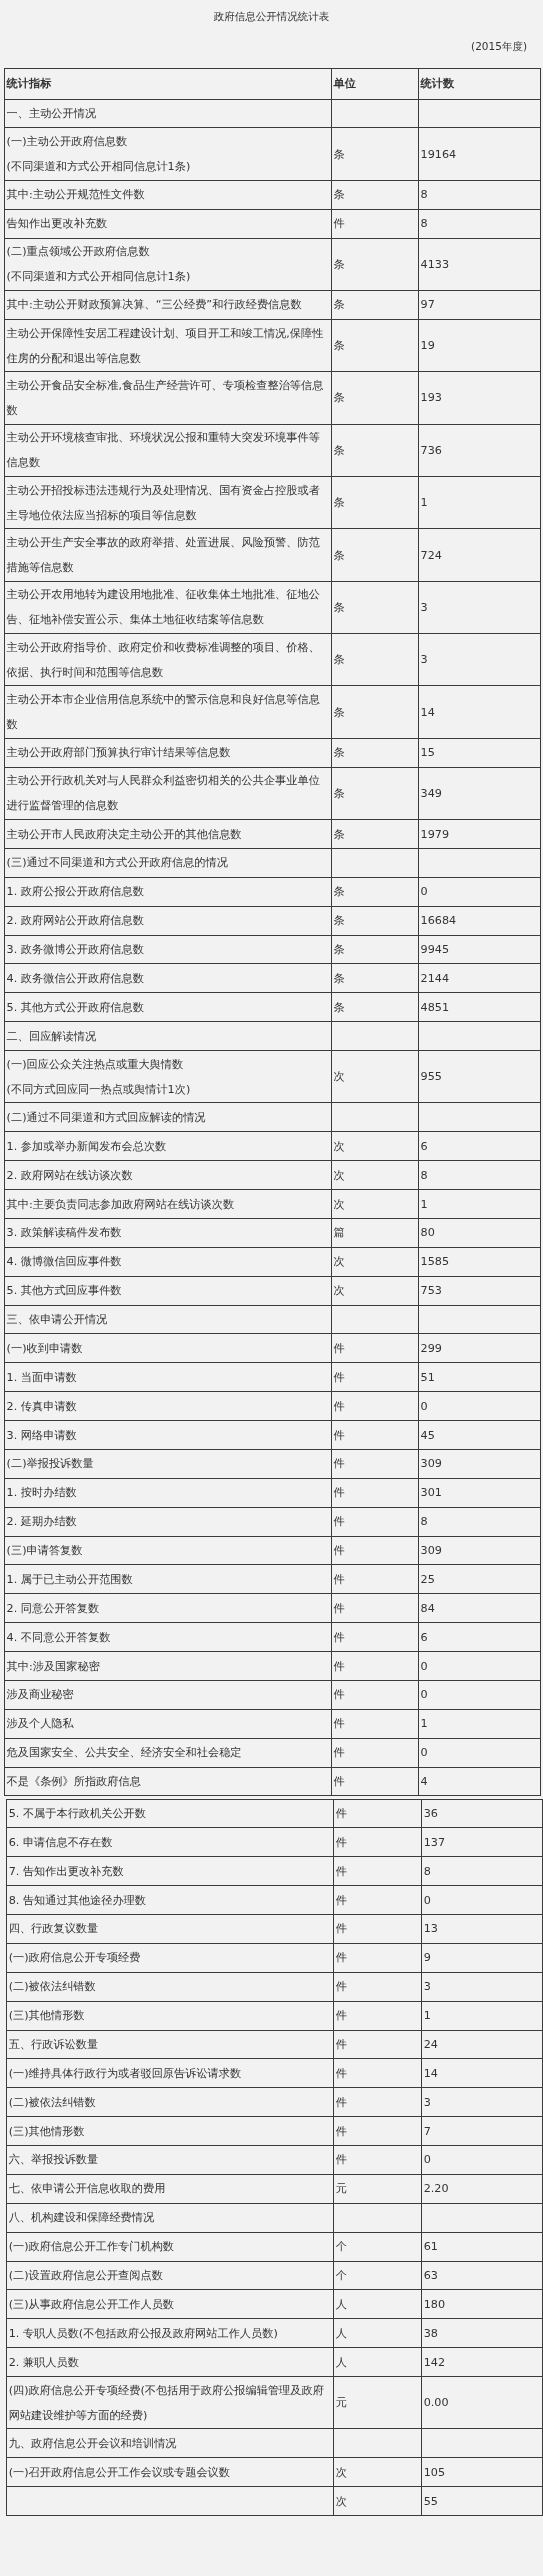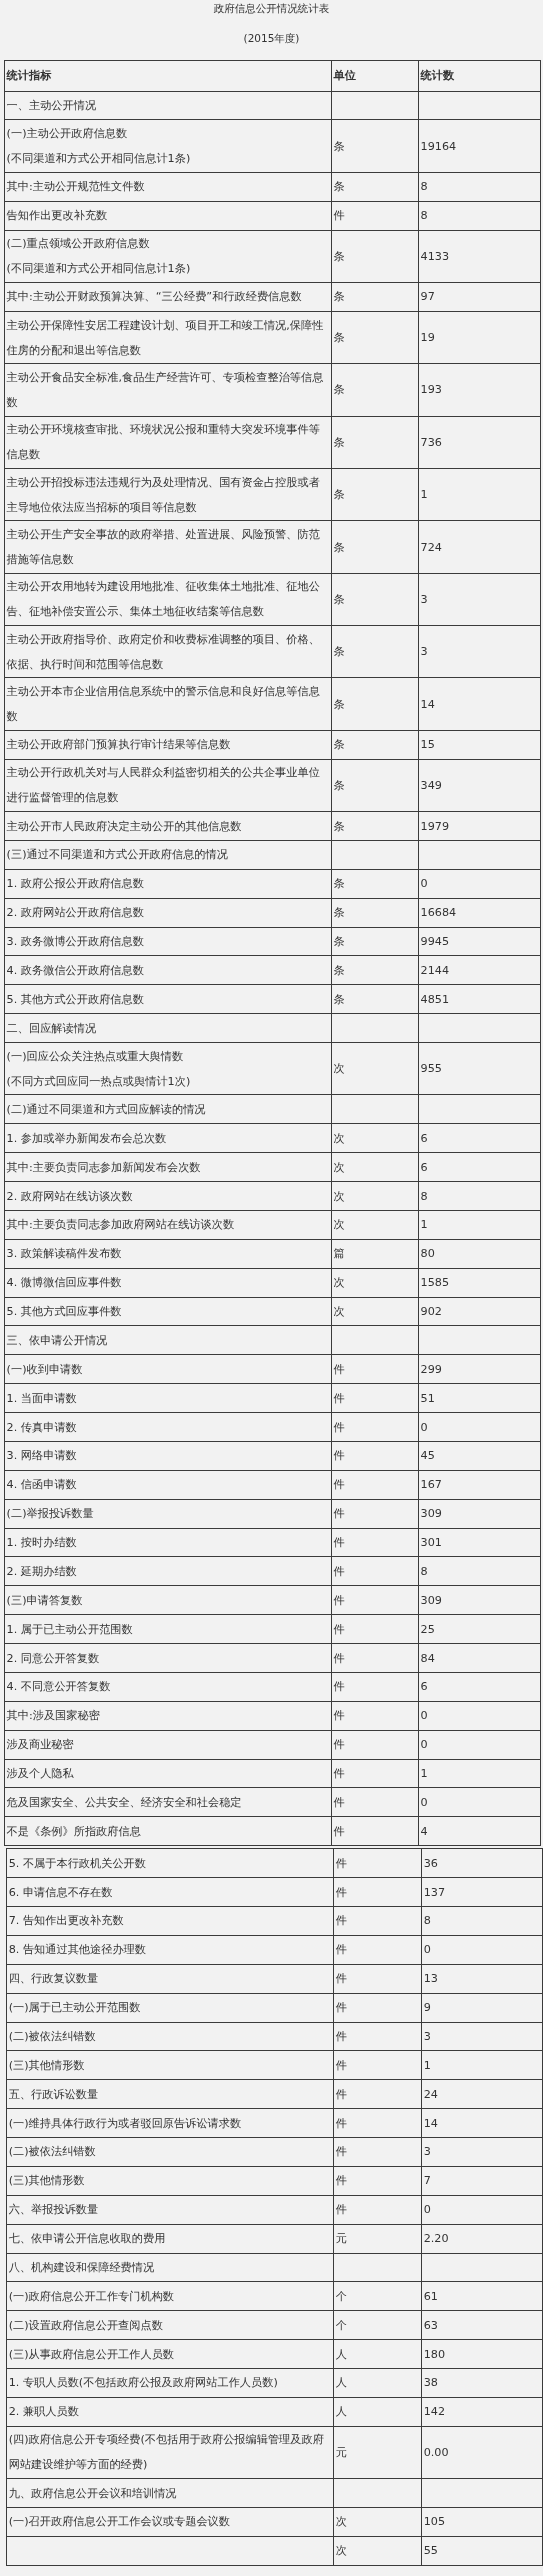--- a/index.html
+++ b/index.html
@@ -8,30 +8,30 @@
   }
   body {
     width: 543px;
     min-height: 2576px;
     background: #f2f2f2;
     color: #333333;
     font-family: "DejaVu Sans", "Liberation Sans", sans-serif;
   }
   .doc-title {
     margin: 0;
-    padding-top: 2px;
+    padding-top: 10px;
     text-align: center;
     font-size: 10.5px;
     font-weight: normal;
     line-height: 12.6px;
   }
   .doc-subtitle {
     margin: 16px;
     margin-top: 17px;
-    text-align: center;
+    text-align: right;
     font-size: 10.5px;
     font-weight: normal;
     line-height: 12.6px;
   }
   table.stats-table {
     border-collapse: collapse;
     table-layout: fixed;
     width: 536px;
   }
   table.t1 { margin: 10.5px 0 0 3.5px; padding-left: 36px; }
@@ -266,27 +266,20 @@
         </tr>
         <tr>
           <td>
             <div>1. 参加或举办新闻发布会总次数</div>
           </td>
           <td>次</td>
           <td>6</td>
         </tr>
         <tr>
           <td>
-            <div>其中:主要负责同志参加新闻发布会次数</div>
-          </td>
-          <td>次</td>
-          <td>6</td>
-        </tr>
-        <tr>
-          <td>
             <div>2. 政府网站在线访谈次数</div>
           </td>
           <td>次</td>
           <td>8</td>
         </tr>
         <tr>
           <td>
             <div>其中:主要负责同志参加政府网站在线访谈次数</div>
           </td>
           <td>次</td>
@@ -304,21 +297,21 @@
             <div>4. 微博微信回应事件数</div>
           </td>
           <td>次</td>
           <td>1585</td>
         </tr>
         <tr>
           <td>
             <div>5. 其他方式回应事件数</div>
           </td>
           <td>次</td>
-          <td>902</td>
+          <td>753</td>
         </tr>
         <tr>
           <td>
             <div>三、依申请公开情况</div>
           </td>
           <td></td>
           <td></td>
         </tr>
         <tr>
           <td>
@@ -340,27 +333,20 @@
           </td>
           <td>件</td>
           <td>0</td>
         </tr>
         <tr>
           <td>
             <div>3. 网络申请数</div>
           </td>
           <td>件</td>
           <td>45</td>
-        </tr>
-        <tr>
-          <td>
-            <div>4. 信函申请数</div>
-          </td>
-          <td>件</td>
-          <td>167</td>
         </tr>
         <tr>
           <td>
             <div>(二)举报投诉数量</div>
           </td>
           <td>件</td>
           <td>309</td>
         </tr>
         <tr>
           <td>
@@ -479,21 +465,21 @@
         </tr>
         <tr>
           <td>
             <div>四、行政复议数量</div>
           </td>
           <td>件</td>
           <td>13</td>
         </tr>
         <tr>
           <td>
-            <div>(一)属于已主动公开范围数</div>
+            <div>(一)政府信息公开专项经费</div>
           </td>
           <td>件</td>
           <td>9</td>
         </tr>
         <tr>
           <td>
             <div>(二)被依法纠错数</div>
           </td>
           <td>件</td>
           <td>3</td>

